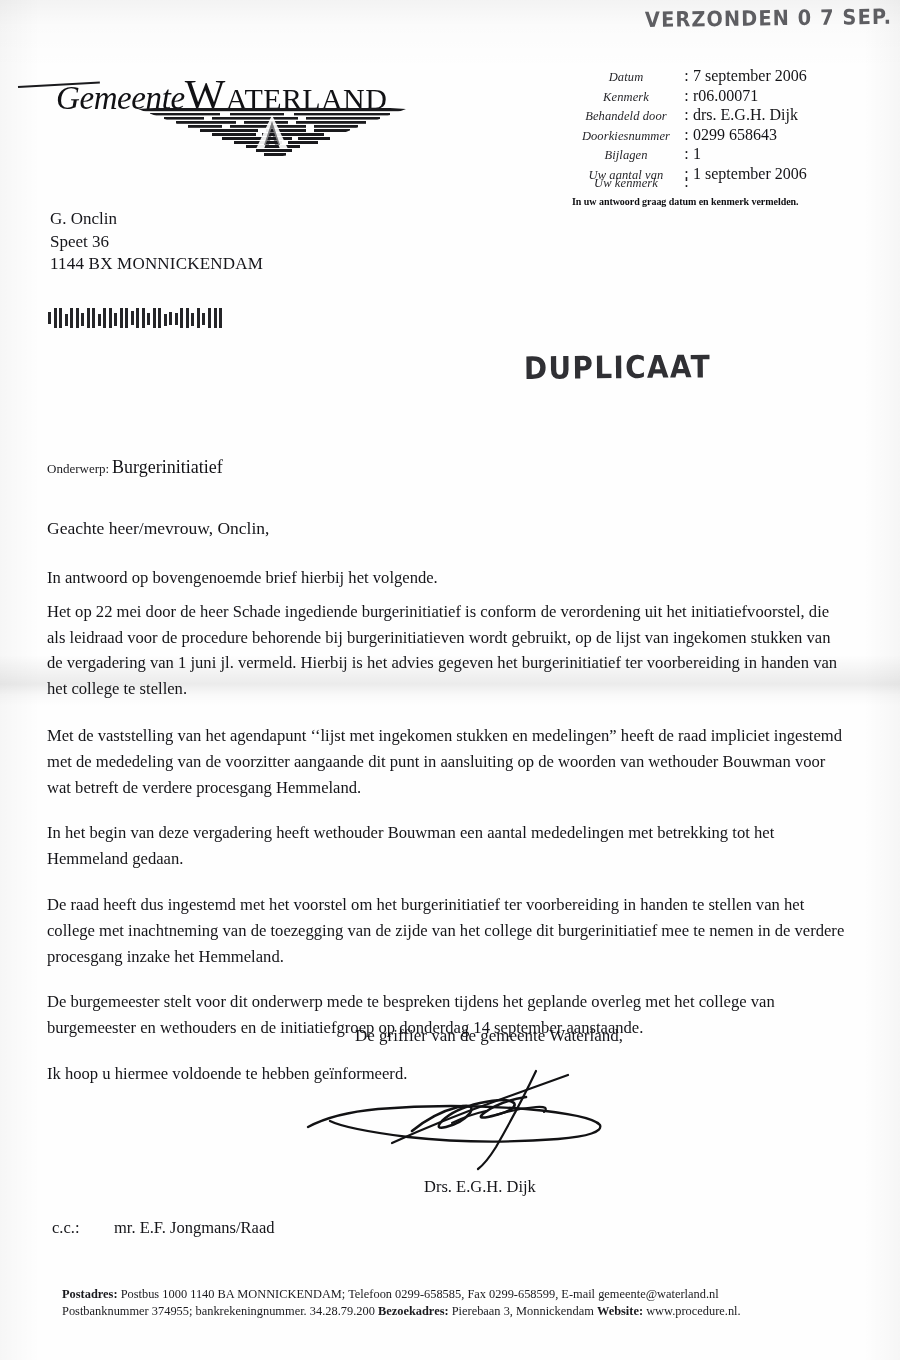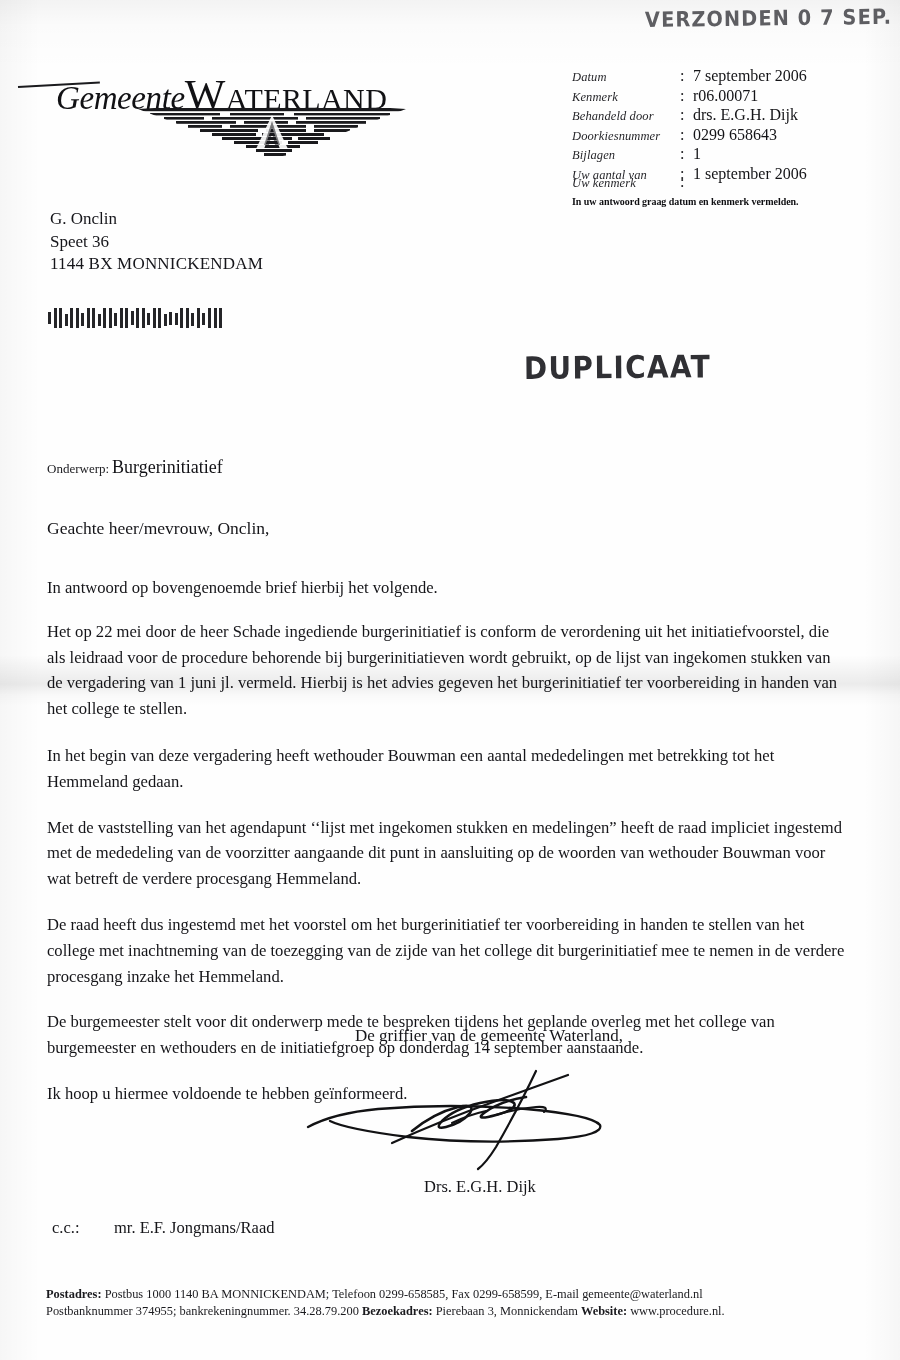--- a/index.html
+++ b/index.html
@@ -46,21 +46,21 @@
     font-family: "Liberation Serif", serif;
     font-size: 34px; color: #111114; white-space: nowrap;
   }
   .logo-text .gem { font-style: italic; font-size: 33px; letter-spacing: -0.4px; }
   .logo-text .wl  { font-size: 30px; letter-spacing: 0.4px; }
   .logo-text .wl .big { font-size: 43px; }
   .water { position: absolute; left: 120px; top: 47px; width: 268px; height: 52px; }
 
   
   .meta { position: absolute; left: 572px; top: 56px; width: 322px; }
-  .meta-row { display: flex; align-items: baseline; height: 19.5px; }
+  .meta-row { display: flex; align-items: baseline; height: 19.5px; text-align: center; }
   .meta-label {
     width: 108px; flex: 0 0 108px;
     font-style: italic; font-size: 12.5px; color: #26262a;
     letter-spacing: .1px;
   }
   .meta-colon { width: 13px; flex: 0 0 13px; font-size: 16px; color: #18181b; }
   .meta-value { font-size: 16px; color: #141417; white-space: nowrap; margin-top: 11px; }
   .meta-note {
     margin-top: 3px; font-weight: 700; font-size: 10px;
     color: #0e0e11; letter-spacing: -0.05px; white-space: nowrap;
@@ -81,33 +81,33 @@
   }
 
   
   .subject { position: absolute; left: 47px; top: 457px; white-space: nowrap; }
   .subject .lbl { font-size: 13px; color: #202024; }
   .subject .val { font-size: 18px; color: #121216; margin-left: 3px; }
 
   .salutation { position: absolute; left: 47px; top: 518px; font-size: 17.5px; color: #141418; }
 
   .body-text { position: absolute; left: 47px; top: 557px; width: 801px; }
-  .para { font-size: 16.6px; line-height: 25.8px; color: #151519; text-align: left; margin: 18px 0 20px 0; }
+  .para { font-size: 16.6px; line-height: 25.8px; color: #151519; text-align: left; margin: 8px 0 20px 0; }
   .para.tight { margin-bottom: 0; }
   .para.gap-sm { margin-bottom: 21px; }
 
   .closing-line { position: absolute; left: 355px; top: 1026px; font-size: 17px; color: #151519; }
   .signature { position: absolute; left: 300px; top: 1065px; width: 360px; height: 110px; }
   .signer { position: absolute; left: 424px; top: 1177px; font-size: 16.5px; color: #151519; }
 
   .cc { position: absolute; left: 52px; top: 1218px; font-size: 16.5px; color: #151519; }
   .cc .cc-lbl { display: inline-block; width: 62px; }
 
   
-  .footer { position: absolute; left: 46px; top: 1286px; width: 820px; }
+  .footer { position: absolute; left: 62px; top: 1286px; width: 820px; }
   .footer-line { font-size: 12.4px; line-height: 16.5px; color: #1a1a1e; white-space: nowrap; }
   .footer-line b { font-weight: 700; }
   .pagina { position: absolute; left: 0; top: 1330px; width: 900px; text-align: center; font-size: 13px; color: #1d1d21; }
   .pagina span { position: relative; left: 174px; }
 </style>
 </head>
 <body>
 
 <div class="page">
 
@@ -242,22 +242,22 @@
 
   <div class="subject">
     <span class="lbl">Onderwerp:</span><span class="val">Burgerinitiatief</span>
   </div>
 
   <div class="salutation">Geachte heer/mevrouw, Onclin,</div>
 
   <div class="body-text">
     <p class="para tight">In antwoord op bovengenoemde brief hierbij het volgende.</p>
     <p class="para gap-sm">Het op 22 mei door de heer Schade ingediende burgerinitiatief is conform de verordening uit het initiatiefvoorstel, die als leidraad voor de procedure behorende bij burgerinitiatieven wordt gebruikt, op de lijst van ingekomen stukken van de vergadering van 1 juni jl. vermeld. Hierbij is het advies gegeven het burgerinitiatief ter voorbereiding in handen van het college te stellen.</p>
+    <p class="para">Met de vaststelling van het agendapunt ‘‘lijst met ingekomen stukken en medelingen” heeft de raad impliciet ingestemd met de mededeling van de voorzitter aangaande dit punt in aansluiting op de woorden van wethouder Bouwman voor wat betreft de verdere procesgang Hemmeland.</p>
     <p class="para">In het begin van deze vergadering heeft wethouder Bouwman een aantal mededelingen met betrekking tot het Hemmeland gedaan.</p>
-    <p class="para">Met de vaststelling van het agendapunt ‘‘lijst met ingekomen stukken en medelingen” heeft de raad impliciet ingestemd met de mededeling van de voorzitter aangaande dit punt in aansluiting op de woorden van wethouder Bouwman voor wat betreft de verdere procesgang Hemmeland.</p>
     <p class="para">De raad heeft dus ingestemd met het voorstel om het burgerinitiatief ter voorbereiding in handen te stellen van het college met inachtneming van de toezegging van de zijde van het college dit burgerinitiatief mee te nemen in de verdere procesgang inzake het Hemmeland.</p>
     <p class="para">De burgemeester stelt voor dit onderwerp mede te bespreken tijdens het geplande overleg met het college van burgemeester en wethouders en de initiatiefgroep op donderdag 14 september aanstaande.</p>
     <p class="para">Ik hoop u hiermee voldoende te hebben geïnformeerd.</p>
   </div>
 
   <div class="closing-line">De griffier van de gemeente Waterland,</div>
 
   <svg class="signature" viewBox="0 0 360 110">
     <g fill="none" stroke="#121214" stroke-linecap="round" stroke-linejoin="round">
       <path d="M8 62 Q34 48 78 44 Q150 38 226 44 Q292 50 300 60 Q304 70 258 74 Q180 80 108 72 Q46 64 30 56" stroke-width="2.3"></path>

